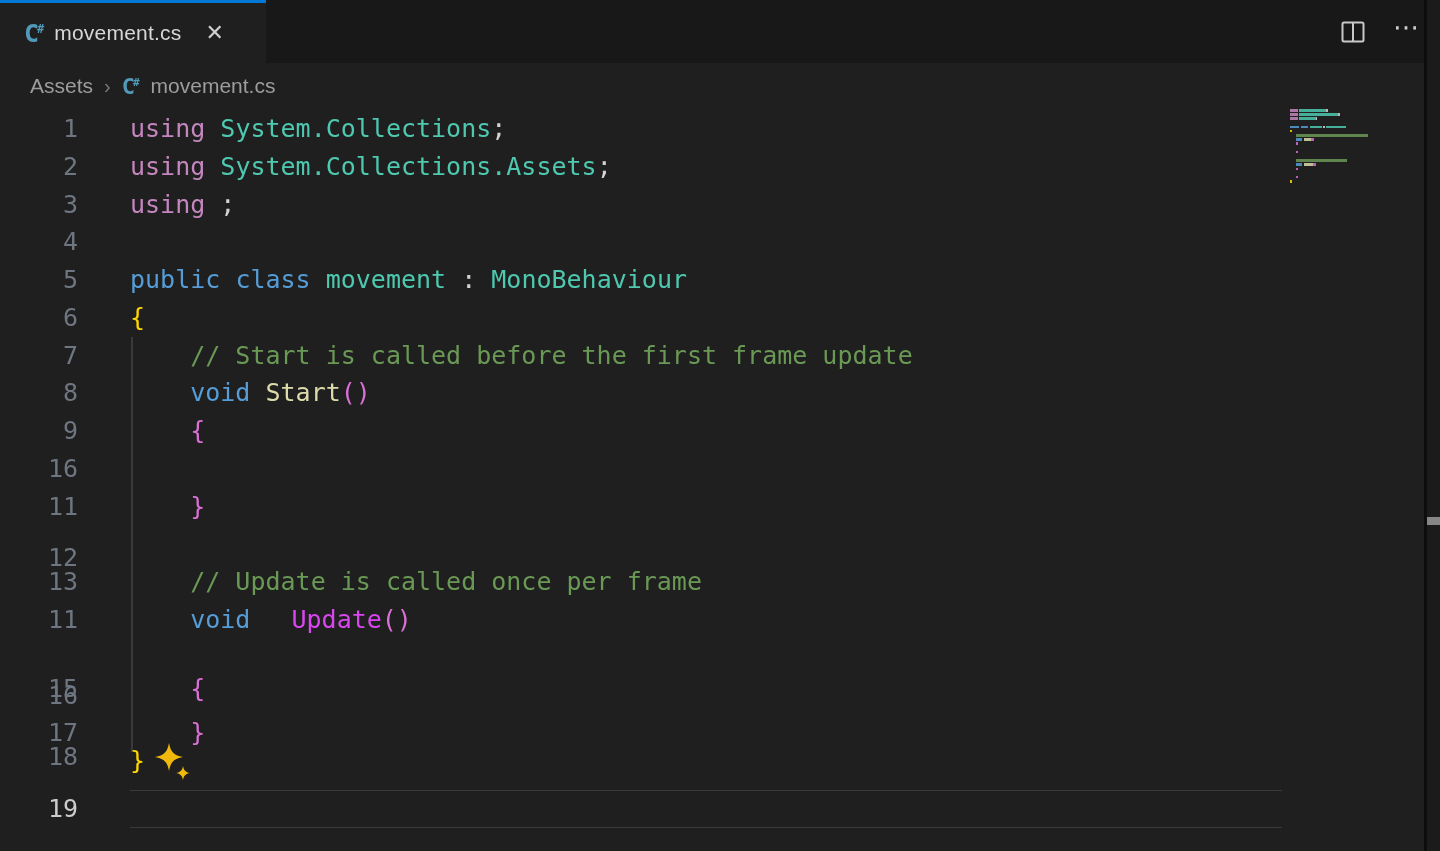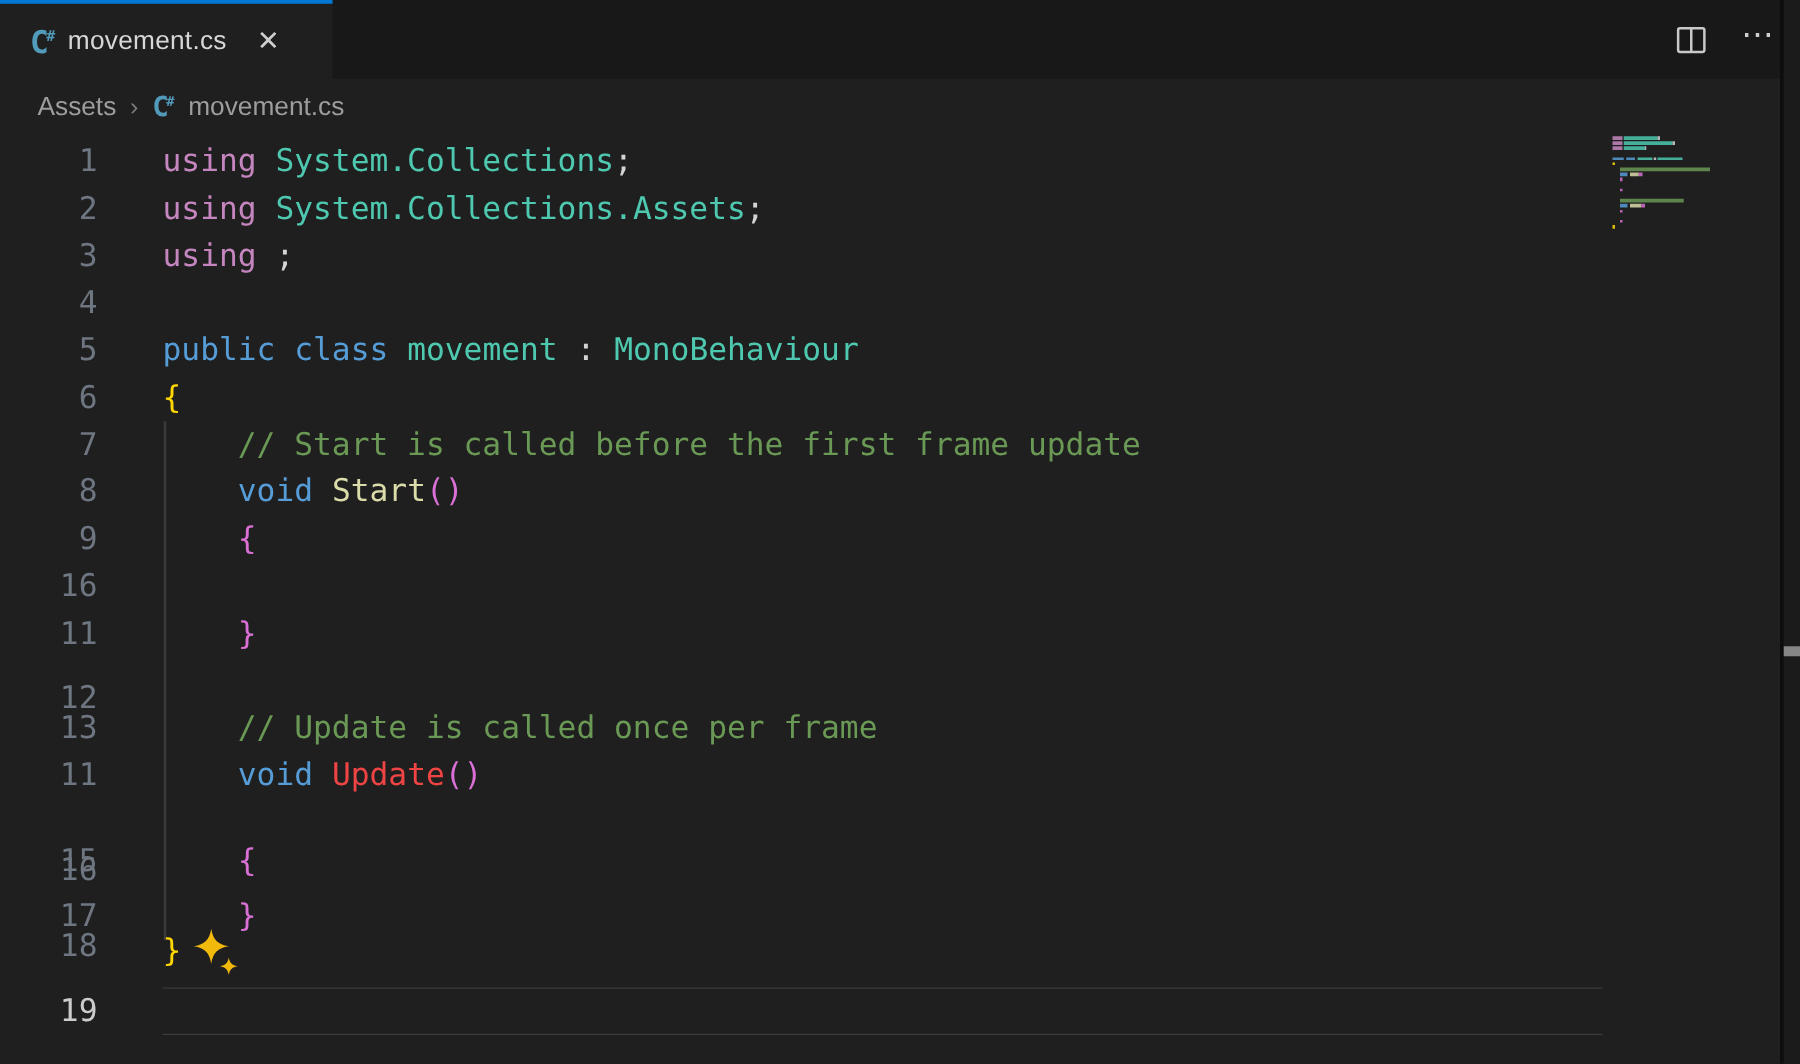--- a/index.html
+++ b/index.html
@@ -85,21 +85,21 @@
       <div class="code-row" style="top: 113.34px;"><span class="ln">4</span><span class="code-text"></span></div>
       <div class="code-row" style="top: 151.12px;"><span class="ln">5</span><span class="code-text"><span style="color: rgb(86, 156, 214);">public</span><span style="color: rgb(212, 212, 212);"> </span><span style="color: rgb(86, 156, 214);">class</span><span style="color: rgb(212, 212, 212);"> </span><span style="color: rgb(78, 201, 176);">movement</span><span style="color: rgb(212, 212, 212);"> </span><span style="color: rgb(212, 212, 212);">:</span><span style="color: rgb(212, 212, 212);"> </span><span style="color: rgb(78, 201, 176);">MonoBehaviour</span></span></div>
       <div class="code-row" style="top: 188.9px;"><span class="ln">6</span><span class="code-text"><span style="color: rgb(255, 215, 0);">{</span></span></div>
       <div class="code-row" style="top: 226.68px;"><span class="ln">7</span><span class="code-text"><span style="color: rgb(212, 212, 212);">    </span><span style="color: rgb(106, 153, 85);">// Start is called before the first frame update</span></span></div>
       <div class="code-row" style="top: 264.46px;"><span class="ln">8</span><span class="code-text"><span style="color: rgb(212, 212, 212);">    </span><span style="color: rgb(86, 156, 214);">void</span><span style="color: rgb(212, 212, 212);"> </span><span style="color: rgb(220, 220, 170);">Start</span><span style="color: rgb(218, 112, 214);">()</span></span></div>
       <div class="code-row" style="top: 302.24px;"><span class="ln">9</span><span class="code-text"><span style="color: rgb(212, 212, 212);">    </span><span style="color: rgb(218, 112, 214);">{</span></span></div>
       <div class="code-row" style="top: 340.02px;"><span class="ln">16</span><span class="code-text"></span></div>
       <div class="code-row" style="top: 377.8px;"><span class="ln">11</span><span class="code-text"><span style="color: rgb(212, 212, 212);">    </span><span style="color: rgb(218, 112, 214);">}</span></span></div>
       <div class="code-row" style="top: 429px;"><span class="ln">12</span><span class="code-text"></span></div>
       <div class="code-row" style="top: 453.36px; text-decoration: underline;"><span class="ln">13</span><span class="code-text"><span style="color: rgb(212, 212, 212);">    </span><span style="color: rgb(106, 153, 85);">// Update is called once per frame</span></span></div>
-      <div class="code-row" style="top: 491.14px;"><span class="ln">11</span><span class="code-text"><span style="color: rgb(212, 212, 212);">    </span><span style="color: rgb(86, 156, 214);">void</span><span style="color: rgb(212, 212, 212);"> </span><span style="color: #ef4444;">Update</span><span style="color: rgb(218, 112, 214);">()</span></span></div>
+      <div class="code-row" style="top: 491.14px;"><span class="ln">11</span><span class="code-text"><span style="color: rgb(212, 212, 212);">    </span><span style="color: rgb(86, 156, 214);">void</span><span style="color: rgb(212, 212, 212);"> </span><span style="color: #d946ef; margin-left: 26px;">Update</span><span style="color: rgb(218, 112, 214);">()</span></span></div>
       <div class="code-row" style="top: 560px;"><span class="ln">15</span><span class="code-text"><span style="color: rgb(212, 212, 212);">    </span><span style="color: rgb(218, 112, 214);">{</span></span></div>
       <div class="code-row" style="top: 566.7px;"><span class="ln">16</span><span class="code-text"></span></div>
       <div class="code-row" style="top: 604.48px;"><span class="ln">17</span><span class="code-text"><span style="color: rgb(212, 212, 212);">    </span><span style="color: rgb(218, 112, 214);">}</span></span></div>
       <div class="code-row" style="top: 628px; padding-left: 28px;"><span class="ln">18</span><span class="code-text"><span style="color: rgb(255, 215, 0);">}</span><svg class="sparkle" width="46" height="46" viewBox="0 0 46 46">
             <path d="M19 2 C20.6 11 24 14.4 33 16 C24 17.6 20.6 21 19 30 C17.4 21 14 17.6 5 16 C14 14.4 17.4 11 19 2 Z" fill="#f2b90d"></path>
             <path d="M33 25 C33.8 29.4 35.6 31.2 40 32 C35.6 32.8 33.8 34.6 33 39 C32.2 34.6 30.4 32.8 26 32 C30.4 31.2 32.2 29.4 33 25 Z" fill="#f2b90d"></path>
           </svg></span></div>
       <div class="code-row" style="top: 680.04px;"><span class="ln active">19</span><span class="code-text"></span></div>
     </div>
 

